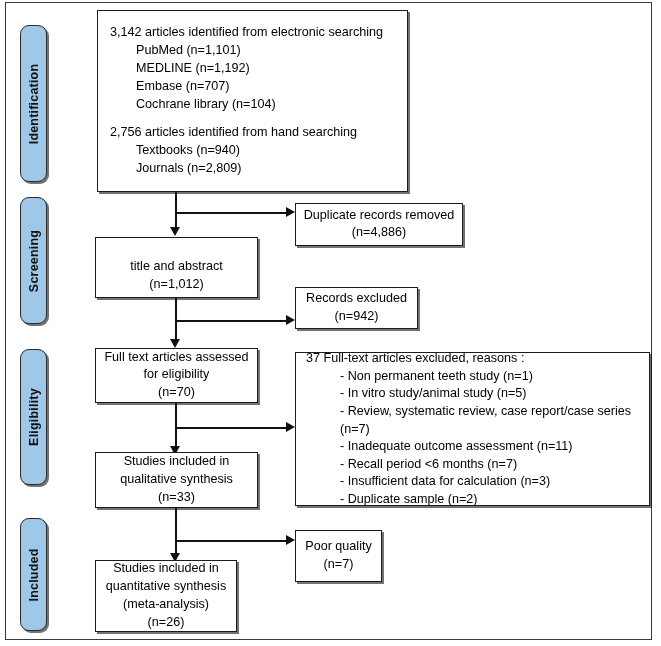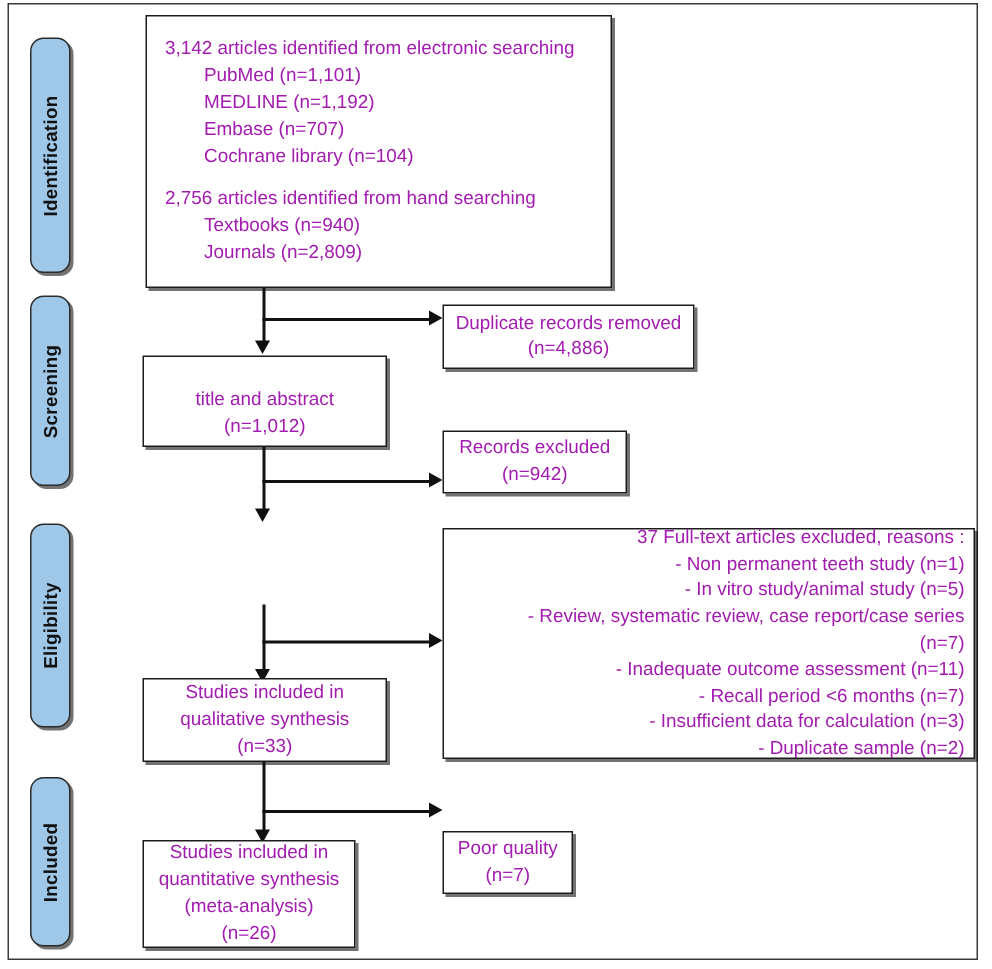--- a/index.html
+++ b/index.html
@@ -47,21 +47,21 @@
     letter-spacing: 0.2px;
   }
   
   .flow-box {
     position: absolute;
     background: #ffffff;
     border: 1.5px solid #1c1c1c;
     box-sizing: border-box;
     box-shadow: 2px 2px 0 rgba(0,0,0,0.55);
     font-size: 12.6px;
-    color: #a21caf;
+    color: #000000;
     line-height: 1.42;
   }
   .flow-box .inner {
     position: absolute;
     left: 0; right: 0; top: 50%;
     transform: translateY(-50%);
     padding: 0 6px;
     box-sizing: border-box;
   }
   .flow-box.centered .inner { text-align: center; }
@@ -159,29 +159,36 @@
   <div class="hline" style="left:175px; top:320px; width:113px;"></div>
   <div class="arrow-right" style="left:286px; top:315px;"></div>
 
   <div class="flow-box centered" style="left:295px; top:287px; width:123px; height:42px;">
     <div class="inner">
       <span>Records excluded</span><br>
       <span>(n=942)</span>
     </div>
   </div>
 
+  <div class="flow-box centered" style="left:95px; top:348px; width:163px; height:55px;">
+    <div class="inner">
+      <span>Full text articles assessed</span><br>
+      <span>for eligibility</span><br>
+      <span>(n=70)</span>
+    </div>
+  </div>
 
   <div class="vline" style="left:175px; top:403px; height:44px;"></div>
   <div class="arrow-down" style="left:170px; top:446px;"></div>
 
   <div class="hline" style="left:175px; top:427px; width:113px;"></div>
   <div class="arrow-right" style="left:286px; top:422px;"></div>
 
   <div class="flow-box left-align" style="left:295px; top:352px; width:355px; height:154px;">
-    <div class="inner" style="padding-left:10px; line-height:1.40;text-align:right;">
+    <div class="inner" style="padding-left:10px; line-height:1.40;">
       <span>37 Full-text articles excluded, reasons :</span>
       <span class="indent-2">- Non permanent teeth study (n=1)</span>
       <span class="indent-2">- In vitro study/animal study (n=5)</span>
       <span class="indent-2">- Review, systematic review, case report/case series (n=7)</span>
       <span class="indent-2">- Inadequate outcome assessment (n=11)</span>
       <span class="indent-2">- Recall period &lt;6 months (n=7)</span>
       <span class="indent-2">- Insufficient data for calculation (n=3)</span>
       <span class="indent-2">- Duplicate sample (n=2)</span>
     </div>
   </div>
@@ -193,21 +200,21 @@
       <span>(n=33)</span>
     </div>
   </div>
 
   <div class="vline" style="left:175px; top:508px; height:46px;"></div>
   <div class="arrow-down" style="left:170px; top:553px;"></div>
 
   <div class="hline" style="left:175px; top:540px; width:113px;"></div>
   <div class="arrow-right" style="left:286px; top:535px;"></div>
 
-  <div class="flow-box centered" style="left:295px; top:530px; width:87px; height:42px;margin-top:24px;">
+  <div class="flow-box centered" style="left:295px; top:530px; width:87px; height:52px;">
     <div class="inner">
       <span>Poor quality</span><br>
       <span>(n=7)</span>
     </div>
   </div>
 
   <div class="flow-box centered" style="left:95px; top:560px; width:142px; height:72px;">
     <div class="inner">
       <span>Studies included in</span><br>
       <span>quantitative synthesis</span><br>

